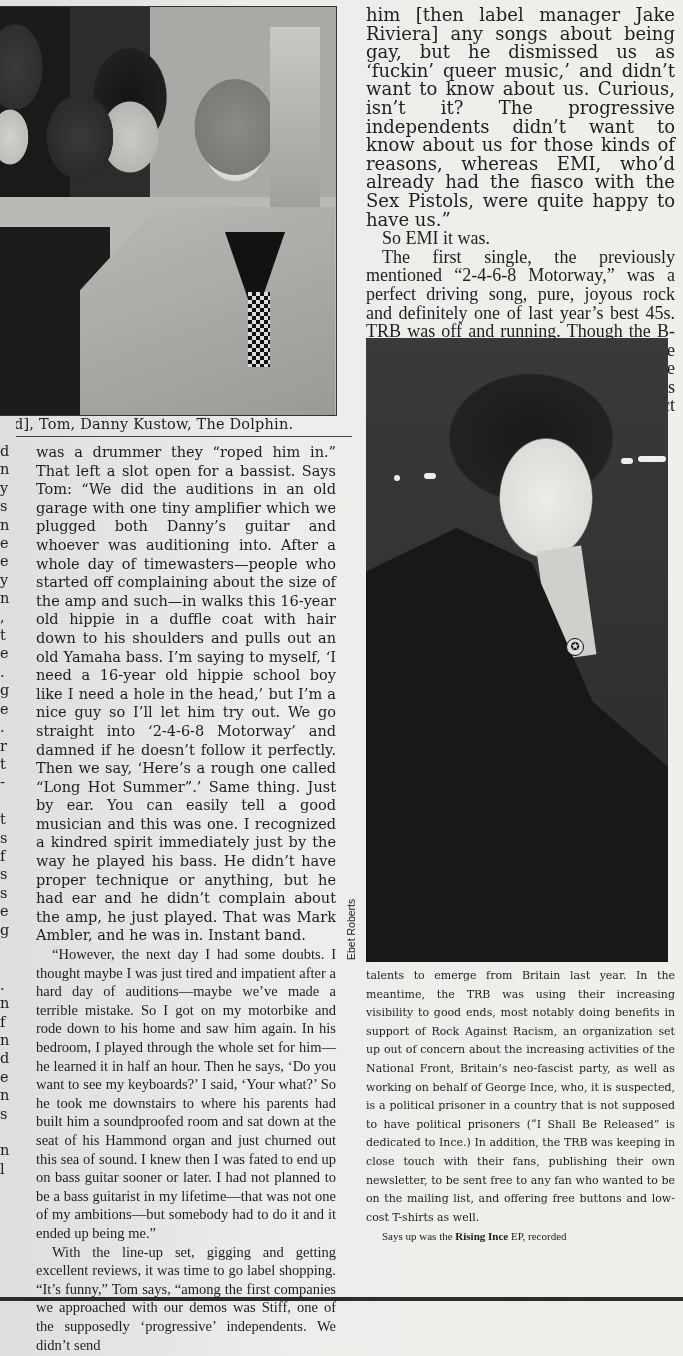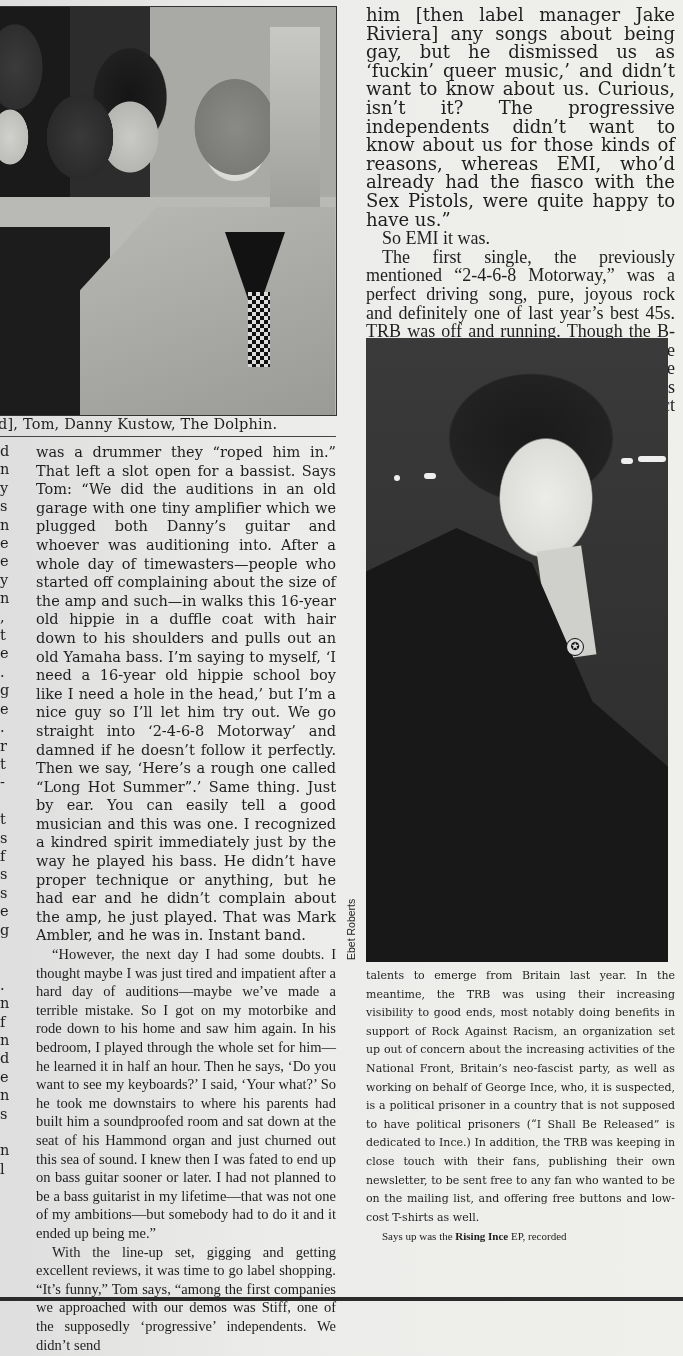--- a/index.html
+++ b/index.html
@@ -20,21 +20,21 @@
       linear-gradient(90deg,#1a1a1a 0 70px,#2c2c2c 70px 150px,#a9a9a5 150px 336px);
   }
   .photo1 .coat{position:absolute;left:80px;top:200px;width:255px;height:208px;
     background:linear-gradient(160deg,#b8b8b4 0%,#a6a6a2 60%,#9a9a96 100%);clip-path:polygon(30% 0,100% 0,100% 100%,0 100%,0 40%);}
   .photo1 .tie{position:absolute;left:225px;top:225px;width:60px;height:70px;background:#121212;
     clip-path:polygon(0 0,100% 0,60% 100%,40% 100%);}
   .photo1 .check{position:absolute;left:248px;top:285px;width:22px;height:75px;
     background:repeating-conic-gradient(#111 0 25%,#ddd 0 50%) 0 0/8px 8px;}
   .photo1 .jacket{position:absolute;left:0;top:220px;width:110px;height:188px;background:#1c1c1c;}
   .photo1 .window{position:absolute;left:270px;top:20px;width:50px;height:190px;background:linear-gradient(#c8c8c4,#9d9d99);}
-  .caption1{position:absolute;left:0;top:416px;width:336px;height:20px;font-size:14.5px;
+  .caption1{position:absolute;left:16px;top:416px;width:336px;height:20px;font-size:14.5px;
     white-space:nowrap;overflow:hidden;border-bottom:1px solid #444;}
   .caption1 span{margin-left:-2px;letter-spacing:0.2px;}
   
   .colL-edge{position:absolute;left:0;top:442px;width:12px;font-size:14.5px;line-height:18.4px;white-space:pre;overflow:hidden;}
   .colL{position:absolute;left:36px;top:443px;width:300px;font-size:14.5px;line-height:18.6px;text-align:justify;}
   .colR{position:absolute;left:366px;top:6px;width:309px;font-size:18px;line-height:18.6px;text-align:justify;}
   .colR2{position:absolute;left:366px;top:967px;width:309px;font-size:11px;line-height:18.6px;text-align:justify;}
   p{margin:0;}
   .ind{text-indent:16px;font-family:Liberation Serif, serif;}
   

